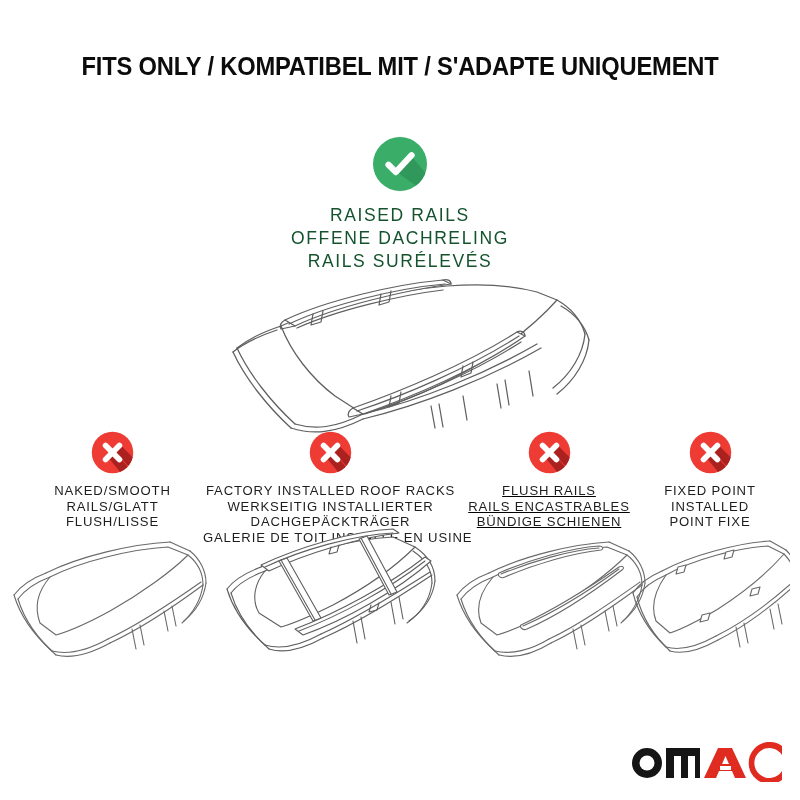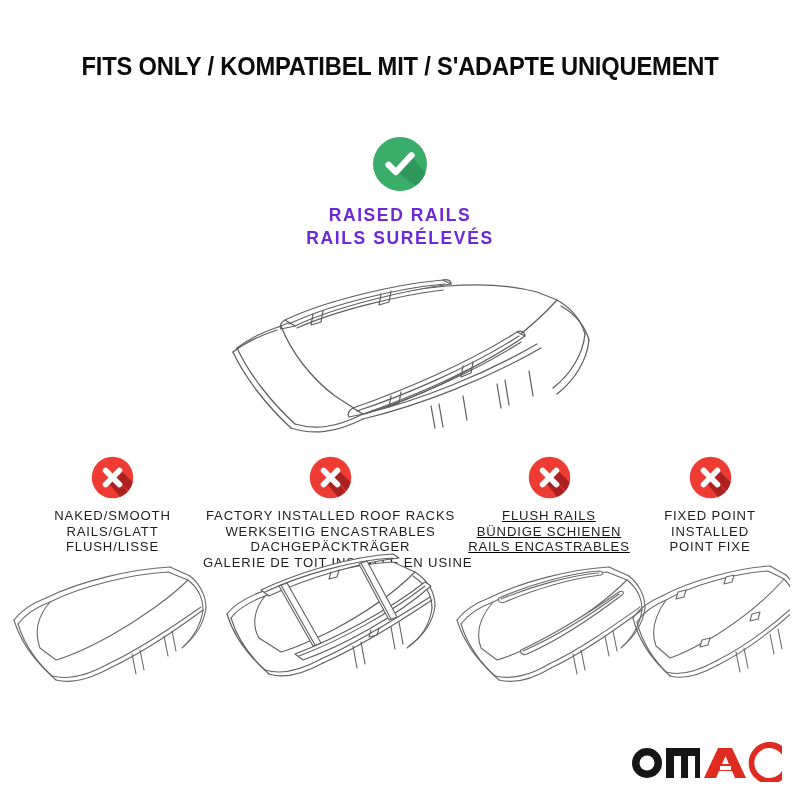--- a/index.html
+++ b/index.html
@@ -45,40 +45,40 @@
   .icon-ok {
     position: relative;
     width: 56px;
     height: 56px;
     margin: 0 auto;
     display: block;
   }
   .main-labels {
     margin-top: 12px;
     font-size: 17.5px;
-    font-weight: 700;
+    font-weight: 400;
     letter-spacing: 1.6px;
     line-height: 23px;
-    color: #6d28d9;
+    color: #14532d;
   }
   .main-labels div { white-space: nowrap; }
 
   
   .main-illustration {
     position: absolute;
     top: 278px;
     left: 185px;
     width: 430px;
     height: 165px;
   }
 
   
   .cols {
     position: absolute;
-    top: 456px;
+    top: 431px;
     left: 0;
     width: 800px;
     height: 250px;
   }
   .col {
     position: absolute;
     top: 0;
     text-align: center;
   }
   .col-0 { left: 10px;  width: 205px; }
@@ -139,20 +139,21 @@
       </defs>
       <circle cx="28" cy="28" r="27" fill="#3aae68"></circle>
       <g clip-path="url(#okclip)">
         <path d="M24.5 36 L56 58 L56 40 L38.5 19 Z" fill="#2f9459" opacity="0.85"></path>
       </g>
       <path d="M16.5 28.8 L23.8 36.1 L39.6 19.2" fill="none" stroke="#ffffff" stroke-width="6.2" stroke-linecap="round" stroke-linejoin="round"></path>
     </svg>
 
     <div class="main-labels">
       <div>RAISED RAILS</div>
+      <div>OFFENE DACHRELING</div>
       <div>RAILS SURÉLEVÉS</div>
     </div>
   </div>
 
   <svg class="main-illustration" viewBox="0 0 430 165">
     <g fill="none" stroke="#5f5f5f" stroke-width="1.25" stroke-linecap="round" stroke-linejoin="round">
 
       <path d="M96 48 C140 28 215 12 262 8 C300 5 330 8 352 14
                L372 22 C356 40 330 62 300 82 C262 106 215 126 178 136
                L150 118 C126 100 106 74 96 48 Z"></path>
@@ -264,21 +265,21 @@
           <path d="M28 22 L56 54 L56 36 L36 16 Z" fill="#9e1d1d" opacity="0.85"></path>
           <path d="M22 34 L40 56 L56 56 L31 27 Z" fill="#9e1d1d" opacity="0.85"></path>
         </g>
         <g stroke="#ffffff" stroke-width="7.4" stroke-linecap="round">
           <line x1="19" y1="19" x2="37" y2="37"></line>
           <line x1="37" y1="19" x2="19" y2="37"></line>
         </g>
       </svg>
       <div class="col-labels">
         <div>FACTORY INSTALLED ROOF RACKS</div>
-        <div>WERKSEITIG ENCASTRABLES</div>
+        <div>WERKSEITIG INSTALLIERTER</div>
         <div>DACHGEPÄCKTRÄGER</div>
         <div>GALERIE DE TOIT INSTALLÉ EN USINE</div>
       </div>
       <svg class="col-illustration ill-1" viewBox="0 0 255 140">
         <g fill="none" stroke="#5f5f5f" stroke-width="1.1" stroke-linecap="round" stroke-linejoin="round">
 
           <path d="M62 48 C96 30 150 16 190 14 L212 24 C194 42 164 64 130 82
                    C110 92 92 100 78 104 L56 90 C48 76 52 60 62 48 Z" fill="#ffffff"></path>
           <path d="M58 44 C94 26 150 11 194 9"></path>
           <path d="M62 48 C46 54 34 62 28 70"></path>
@@ -328,22 +329,22 @@
           <path d="M28 22 L56 54 L56 36 L36 16 Z" fill="#9e1d1d" opacity="0.85"></path>
           <path d="M22 34 L40 56 L56 56 L31 27 Z" fill="#9e1d1d" opacity="0.85"></path>
         </g>
         <g stroke="#ffffff" stroke-width="7.4" stroke-linecap="round">
           <line x1="19" y1="19" x2="37" y2="37"></line>
           <line x1="37" y1="19" x2="19" y2="37"></line>
         </g>
       </svg>
       <div class="col-labels">
         <div>FLUSH RAILS</div>
+        <div>RAILS ENCASTRABLES</div>
         <div>BÜNDIGE SCHIENEN</div>
-        <div>RAILS ENCASTRABLES</div>
       </div>
       <svg class="col-illustration ill-2" viewBox="0 0 200 125">
         <g fill="none" stroke="#6a6a6a" stroke-width="1.1" stroke-linecap="round" stroke-linejoin="round">
           <path d="M44 40 C76 24 124 12 158 10 L178 18 C162 34 134 56 102 74
                    C80 86 62 94 48 98 L32 86 C26 70 32 54 44 40 Z" fill="#ffffff"></path>
           <path d="M40 36 C74 19 124 7 160 5"></path>
           <path d="M160 5 L180 14"></path>
           <path d="M44 40 C28 46 18 54 12 62"></path>
           <path d="M40 36 C24 42 14 50 8 58"></path>
           <path d="M12 62 C18 82 32 102 50 118"></path>

